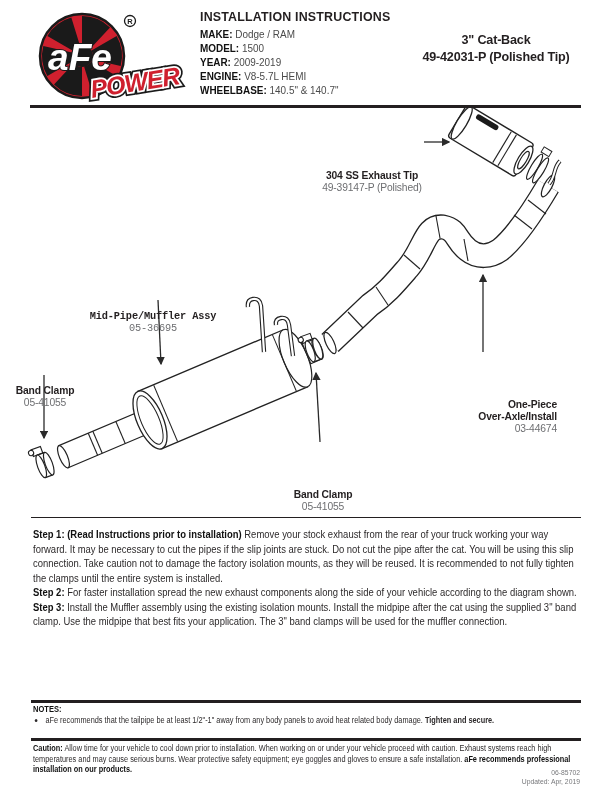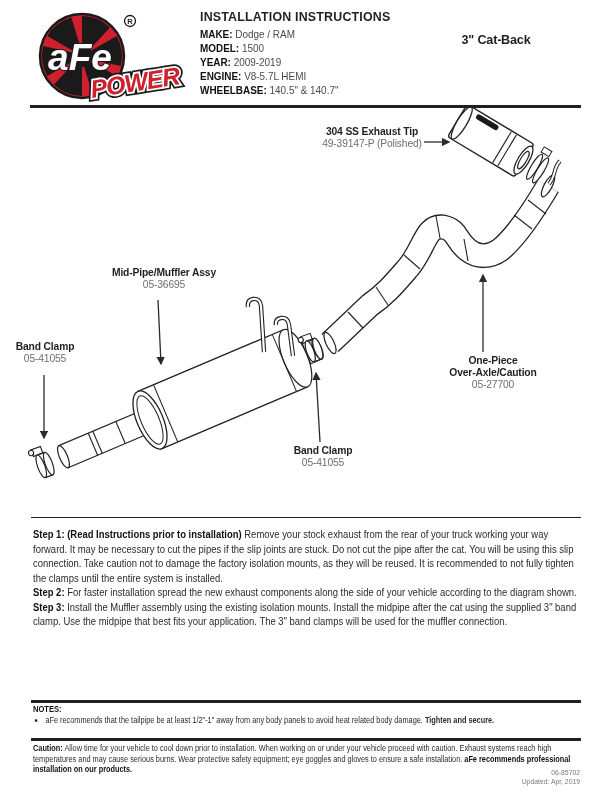--- a/index.html
+++ b/index.html
@@ -11,21 +11,21 @@
   .abs{position:absolute;}
   
   .hdr-info{left:200px;top:9px;width:260px;transform:scaleX(.92);transform-origin:0 0;}
   .hdr-title{font-size:13.5px;font-weight:bold;letter-spacing:.2px;margin-bottom:3px;}
   .spec{font-size:10.8px;line-height:14px;}
   .spec b{color:#111;}
   .spec span{color:#4a4a4a;}
   .prod-title{left:396px;top:32px;width:200px;text-align:center;font-weight:bold;font-size:12.6px;line-height:17px;letter-spacing:-.2px;}
   .rule{background:#231f20;}
   
-  .callout{text-align:center;font-size:10.3px;line-height:11.8px;letter-spacing:-.15px;}
+  .callout{text-align:center;font-size:10.3px;line-height:11.8px;letter-spacing:-.15px;margin-top:44px;}
   .callout b{color:#231f20;display:block;}
   .callout .part{color:#6d6e71;display:block;}
   
   .steps{left:33px;top:527px;width:618px;transform:scaleX(.885);transform-origin:0 0;
          font-size:10.7px;line-height:14.5px;color:#2d2a2b;}
   .steps p{margin:0;}
   .steps b{color:#111;}
   
   .notes{left:33px;top:704px;width:618px;transform:scaleX(.885);transform-origin:0 0;
          font-size:8.3px;line-height:10.4px;color:#2d2a2b;}
@@ -73,20 +73,21 @@
     <div class="hdr-title">INSTALLATION INSTRUCTIONS</div>
     <div class="spec"><b>MAKE:</b> <span>Dodge / RAM</span></div>
     <div class="spec"><b>MODEL:</b> <span>1500</span></div>
     <div class="spec"><b>YEAR:</b> <span>2009-2019</span></div>
     <div class="spec"><b>ENGINE:</b> <span>V8-5.7L HEMI</span></div>
     <div class="spec"><b>WHEELBASE:</b> <span>140.5" &amp; 140.7"</span></div>
   </div>
 
   <div class="abs prod-title">
     <div>3" Cat-Back</div>
+    <div>49-42031-P (Polished Tip)</div>
   </div>
 
   <div class="abs rule" style="left:30px;top:105px;width:551px;height:3px;"></div>
 
   <svg class="abs" style="left:0;top:108px;" width="612" height="410" viewBox="0 108 612 410">
     <defs>
       <marker id="arr" viewBox="0 0 10 10" refX="8.5" refY="5" markerWidth="6.5" markerHeight="6.5" orient="auto-start-reverse">
         <path d="M0,0 L10,5 L0,10 z" fill="#2a2a2a"></path>
       </marker>
     </defs>
@@ -179,36 +180,36 @@
       <line x1="44" y1="375" x2="44" y2="438" marker-end="url(#arr)"></line>
       <line x1="320" y1="442" x2="316" y2="373" marker-end="url(#arr)"></line>
       <line x1="483" y1="352" x2="483" y2="275" marker-end="url(#arr)"></line>
     </g>
   </svg>
 
   <div class="abs callout" style="left:297px;top:126px;width:150px;">
     <b>304 SS Exhaust Tip</b>
     <span class="part">49-39147-P (Polished)</span>
   </div>
-  <div class="abs callout" style="left:89px;top:267px;width:150px;">
+  <div class="abs callout" style="left:78px;top:267px;width:150px;font-family:Liberation Mono, monospace;">
     <b>Mid-Pipe/Muffler Assy</b>
     <span class="part">05-36695</span>
   </div>
   <div class="abs callout" style="left:0px;top:341px;width:90px;">
     <b>Band Clamp</b>
     <span class="part">05-41055</span>
   </div>
   <div class="abs callout" style="left:248px;top:445px;width:150px;">
     <b>Band Clamp</b>
     <span class="part">05-41055</span>
   </div>
-  <div class="abs callout" style="left:417px;top:355px;width:152px;">
+  <div class="abs callout" style="left:405px;top:355px;width:152px;text-align:right;">
     <b>One-Piece</b>
-    <b>Over-Axle/Caution</b>
-    <span class="part">05-27700</span>
+    <b>Over-Axle/Install</b>
+    <span class="part">03-44674</span>
   </div>
 
   <div class="abs rule" style="left:31px;top:517px;width:550px;height:1.4px;"></div>
 
   <div class="abs steps">
     <p><b>Step 1:</b> <b>(Read Instructions prior to installation)</b> <span>Remove your stock exhaust from the rear of your truck working your way forward. It may be necessary to cut the pipes if the slip joints are stuck. Do not cut the pipe after the cat. You will be using this slip connection. Take caution not to damage the factory isolation mounts, as they will be reused. It is recommended to not fully tighten the clamps until the entire system is installed.</span></p>
     <p><b>Step 2:</b> <span>For faster installation spread the new exhaust components along the side of your vehicle according to the diagram shown.</span></p>
     <p><b>Step 3:</b> <span>Install the Muffler assembly using the existing isolation mounts. Install the midpipe after the cat using the supplied 3" band clamp. Use the midpipe that best fits your application. The 3" band clamps will be used for the muffler connection.</span></p>
   </div>
 

